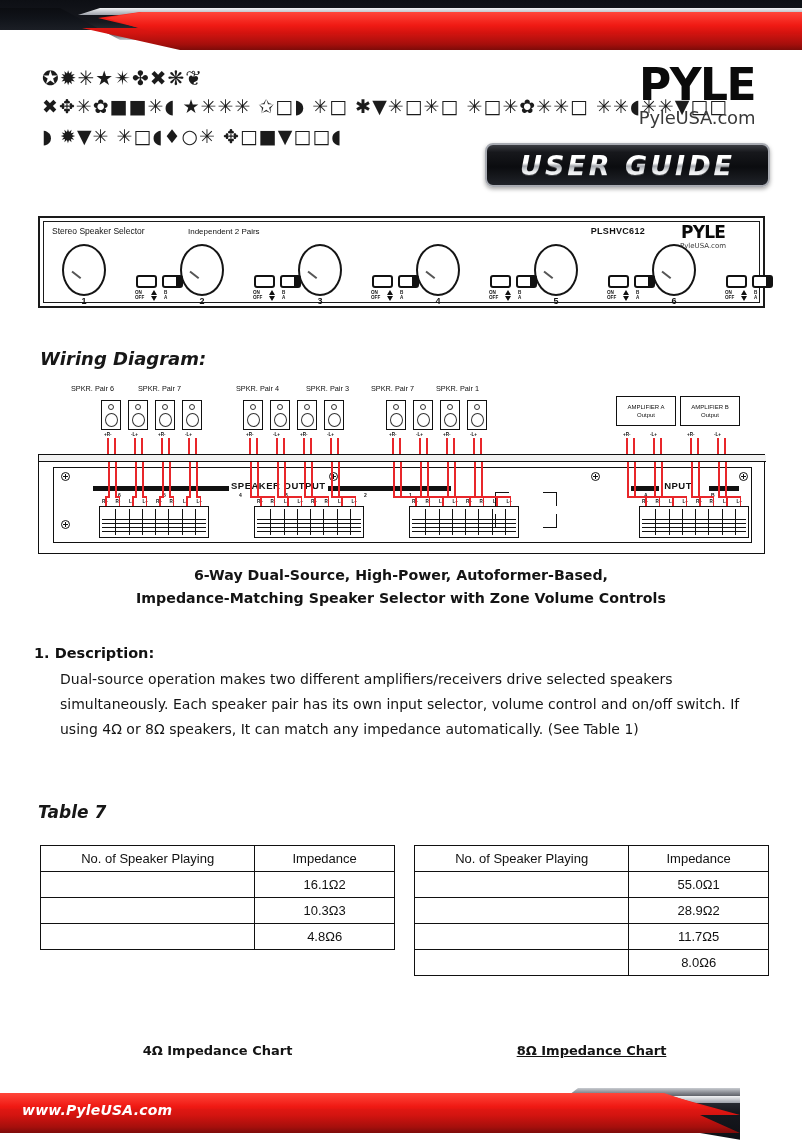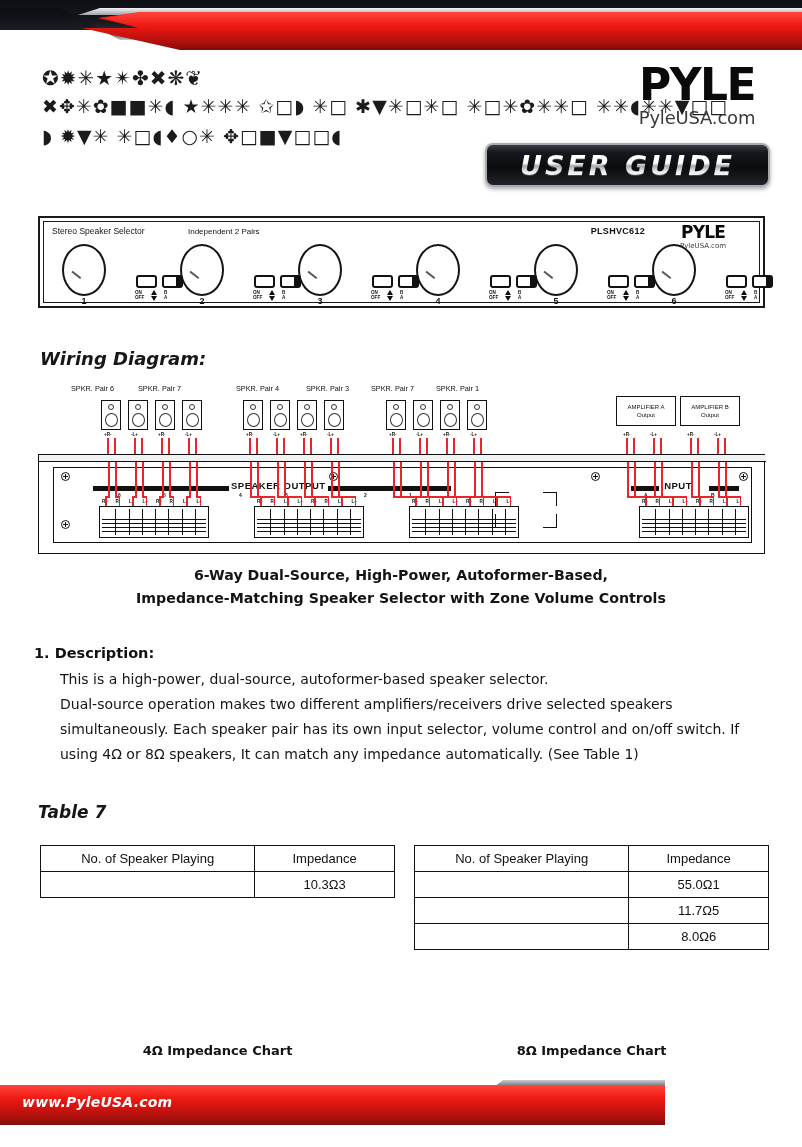--- a/index.html
+++ b/index.html
@@ -269,25 +269,25 @@
     font-size: 13px; font-weight: normal; color: #111; text-align: center;
   }
   .tbl th { font-size: 13px; }
   .tbl td.col-a { width: 215px; }
   .tbl td.col-b { width: 140px; }
   .cap {
     position: absolute; font-family: "DejaVu Sans", sans-serif;
     font-weight: bold; font-size: 13px; color: #141414; top: 1043px;
   }
   .cap.left { left: 40px; width: 355px; text-align: center; }
-  .cap.right { left: 414px; width: 355px; text-align: center; }
+  .cap.right { left: 414px; width: 355px; text-align: center; text-decoration: underline; }
 
   
   .footer-band {
-    position: absolute; bottom: 12px; left: 0; width: 665px; height: 62px; overflow: hidden;
+    position: absolute; bottom: 4px; left: 0; width: 740px; height: 62px; overflow: hidden;
   }
   .fb-dark {
     position: absolute; right: 0; bottom: 0; width: 802px; height: 55px;
     background: linear-gradient(180deg,#c9ccd1 0%, #8b8e95 8%, #2c2f36 22%, #16181e 45%, #0d0f14 100%);
     clip-path: polygon(640px 0, 802px 0, 802px 55px, 0 55px, 0 47px, 580px 47px);
   }
   .fb-silver {
     position: absolute; right: 0; bottom: 40px; width: 240px; height: 7px;
     background: linear-gradient(180deg,#f2f3f5,#9ea2aa);
     clip-path: polygon(16px 0, 240px 0, 240px 7px, 0 7px);
@@ -800,55 +800,66 @@
   </div>
 </div>
 
 <div class="prod-title">
   <div>6-Way Dual-Source, High-Power, Autoformer-Based,</div>
   <div>Impedance-Matching Speaker Selector with Zone Volume Controls</div>
 </div>
 
 <div class="desc">
   <div class="desc-h">1. Description:</div>
-  <div class="desc-body">This is a high-power, dual-source, autoformer-based speaker selector.</div>
   <div class="desc-body">Dual-source operation makes two different amplifiers/receivers drive selected speakers simultaneously. Each speaker pair has its own input selector, volume control and on/off switch. If using 4Ω or 8Ω speakers, It can match any impedance automatically. (See Table 1)</div>
 </div>
 
 <div class="h-table1">Table 7</div>
 
 <table class="tbl left">
   <thead>
     <tr>
       <th>No. of Speaker Playing</th>
       <th>Impedance</th>
     </tr>
   </thead>
   <tbody id="tbl-left-body">
       <tr>
         <td class="col-a"></td>
+        <td class="col-b">16.1Ω2</td>
+      </tr>
+      <tr>
+        <td class="col-a"></td>
         <td class="col-b">10.3Ω3</td>
+      </tr>
+      <tr>
+        <td class="col-a"></td>
+        <td class="col-b">4.8Ω6</td>
       </tr>
     </tbody>
 </table>
 
 <table class="tbl right">
   <thead>
     <tr>
       <th>No. of Speaker Playing</th>
       <th>Impedance</th>
     </tr>
   </thead>
   <tbody id="tbl-right-body">
       <tr>
         <td class="col-a"></td>
         <td class="col-b">55.0Ω1</td>
       </tr>
       <tr>
         <td class="col-a"></td>
+        <td class="col-b">28.9Ω2</td>
+      </tr>
+      <tr>
+        <td class="col-a"></td>
         <td class="col-b">11.7Ω5</td>
       </tr>
       <tr>
         <td class="col-a"></td>
         <td class="col-b">8.0Ω6</td>
       </tr>
     </tbody>
 </table>
 
 <div class="cap left">4Ω Impedance Chart</div>

